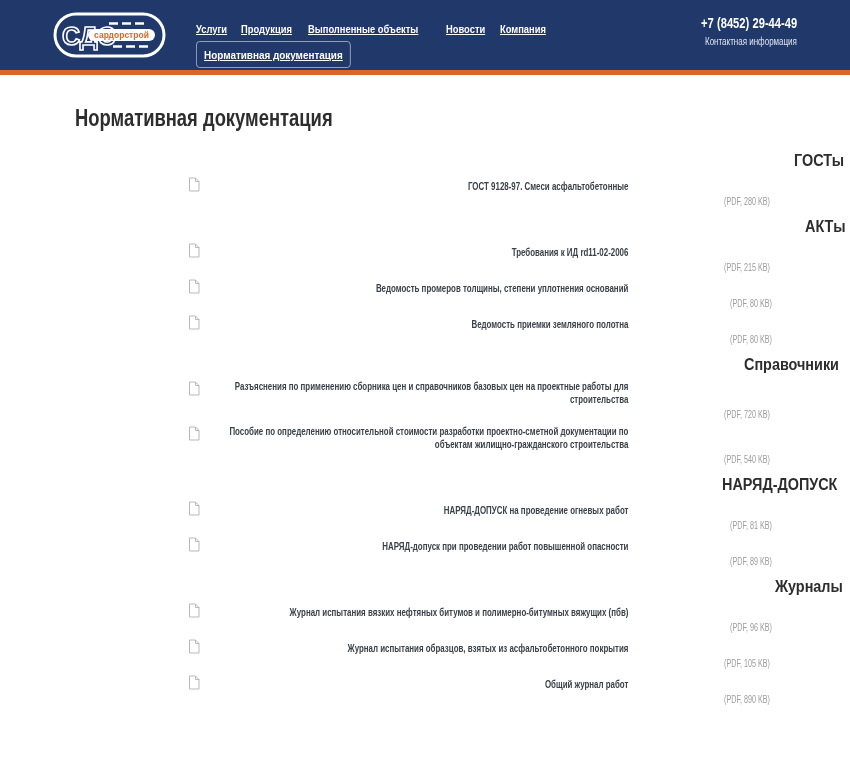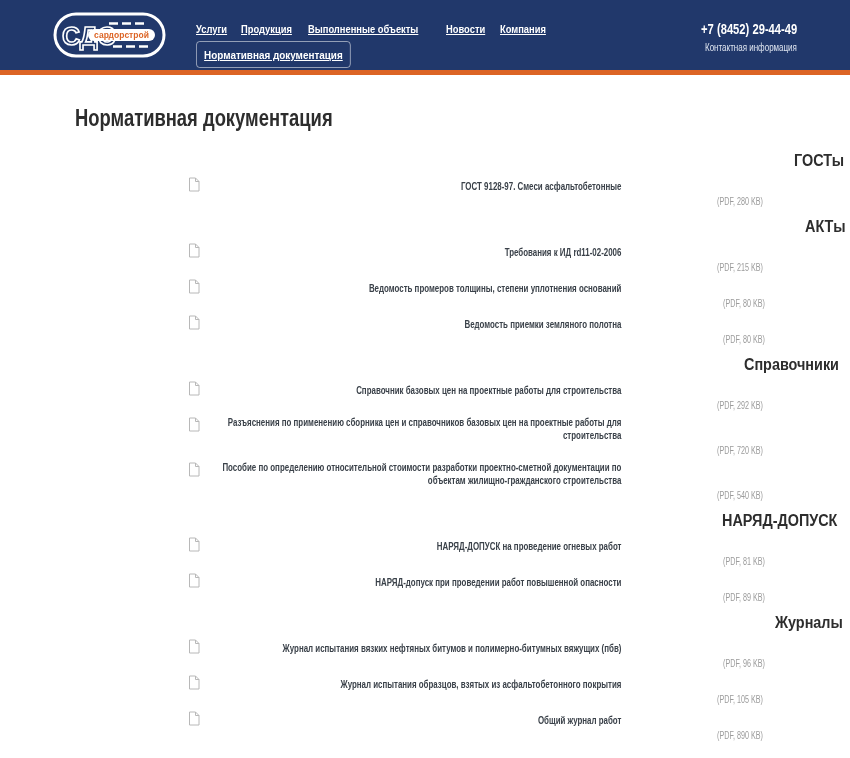--- a/index.html
+++ b/index.html
@@ -23,34 +23,34 @@
   .main-nav { margin-left:30px; padding-top:23px; }
   .nav-row { display:flex; gap:8px; white-space:nowrap; }
   .nav-link { color:#ffffff; font-size:11px; font-weight:bold; text-decoration:underline; }
   .nav-active-box {
     margin-top:6px; display:inline-block;
     border:1px solid rgba(255,255,255,0.55); border-radius:4px;
     padding:3px 8px 4px;
     transform:scaleX(0.9); transform-origin:0 50%;
   }
   .nav-active-box a { color:#ffffff; font-size:11px; font-weight:bold; text-decoration:underline; white-space:nowrap; }
-  .header-contact { margin-left:auto; text-align:right; padding-top:22px; white-space:nowrap; }
+  .header-contact { margin-left:auto; text-align:right; padding-top:16px; white-space:nowrap; }
   .header-phone { color:#ffffff; font-weight:bold; font-size:14px; line-height:15px; }
   .contact-link { color:#dfe5f0; font-size:10px; text-decoration:underline; display:inline-block; margin-top:4px; }
   .accent-bar { height:5px; background:#DC6425; }
 
   
   main { padding-bottom:2px; }
   h1.page-title { margin:30px 0 20px 75px; font-size:23px; line-height:26px; color:#2d2d2d; font-weight:bold; }
   .sections { margin-left:178px; }
   .section { margin-bottom:10px;text-align:right; }
   .section h2 { font-size:16px; line-height:19px; margin:0 0 6px 0; color:#2d2d2d; font-weight:bold; }
   .doc-item { display:flex; align-items:flex-start; padding-left:10px; margin-bottom:5px; }
   .doc-icon { flex:0 0 auto; width:12px; margin-top:1px; line-height:0; }
-  .doc-text { margin-left:11px; }
+  .doc-text { margin-left:18px; }
   .doc-title {
     font-size:11px; font-weight:bold; color:#3a4149; text-decoration:none;
     line-height:13px; width:570px;
   }
   .doc-meta { font-size:10px; color:#9b9b9b; line-height:11px; margin-top:2px; white-space:nowrap;padding-left:16px; }
 </style>
 </head>
 <body>
 
 <header class="site-header">
@@ -124,27 +124,20 @@
           <div class="doc-text"><a href="#" class="doc-title cond72">Ведомость приемки земляного полотна</a><div class="doc-meta"><span class="cond72">(PDF, 80 KB)</span></div></div>
         </div>
       </section>
       <section class="section">
         <h2><span class="cond90">Справочники</span></h2>
         <div class="doc-item">
           <span class="doc-icon"><svg width="12" height="15" viewBox="0 0 12 15">
               <path d="M1.5 1 H7.5 L11 4.5 V14 H1.5 Z" fill="#ffffff" stroke="#b8b8b8" stroke-width="1"></path>
               <path d="M7.5 1 V4.5 H11" fill="none" stroke="#b8b8b8" stroke-width="1"></path>
             </svg></span>
-          <div class="doc-text"><a href="#" class="doc-title cond72">Справочник базовых цен на проектные работы для строительства</a><div class="doc-meta"><span class="cond72">(PDF, 292 KB)</span></div></div>
-        </div>
-        <div class="doc-item">
-          <span class="doc-icon"><svg width="12" height="15" viewBox="0 0 12 15">
-              <path d="M1.5 1 H7.5 L11 4.5 V14 H1.5 Z" fill="#ffffff" stroke="#b8b8b8" stroke-width="1"></path>
-              <path d="M7.5 1 V4.5 H11" fill="none" stroke="#b8b8b8" stroke-width="1"></path>
-            </svg></span>
           <div class="doc-text"><a href="#" class="doc-title cond72">Разъяснения по применению сборника цен и справочников базовых цен на проектные работы для строительства</a><div class="doc-meta"><span class="cond72">(PDF, 720 KB)</span></div></div>
         </div>
         <div class="doc-item">
           <span class="doc-icon"><svg width="12" height="15" viewBox="0 0 12 15">
               <path d="M1.5 1 H7.5 L11 4.5 V14 H1.5 Z" fill="#ffffff" stroke="#b8b8b8" stroke-width="1"></path>
               <path d="M7.5 1 V4.5 H11" fill="none" stroke="#b8b8b8" stroke-width="1"></path>
             </svg></span>
           <div class="doc-text"><a href="#" class="doc-title cond72">Пособие по определению относительной стоимости разработки проектно-сметной документации по объектам жилищно-гражданского строительства</a><div class="doc-meta"><span class="cond72">(PDF, 540 KB)</span></div></div>
         </div>
       </section>

